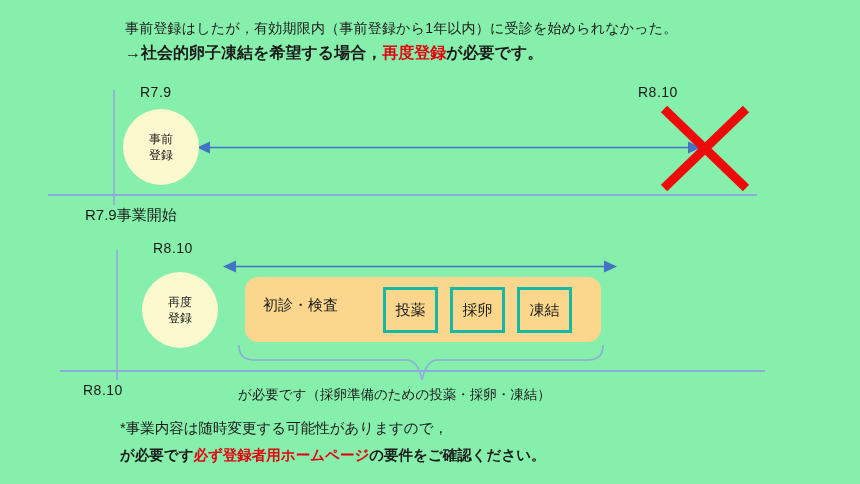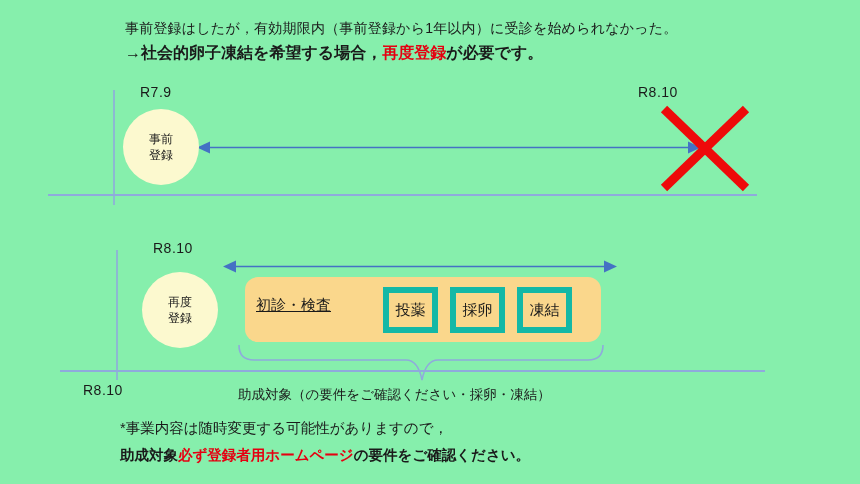--- a/index.html
+++ b/index.html
@@ -29,23 +29,23 @@
   .c-re{left:142px;top:272px;}
   .c-refund{left:623px;top:274px;}
   
   .arrow-caption1{left:282px;top:110px;font-size:13.5px;white-space:nowrap;}
   .arrow-caption2{left:348px;top:238px;font-size:13.5px;white-space:nowrap;margin-top:40px;}
   .brace-caption{left:238px;top:386px;font-size:13.5px;white-space:nowrap;}
   
   .process-box{
     left:245px;top:277px;width:356px;height:65px;background:#fad78c;border-radius:13px;
   }
-  .process-label{left:256px;top:296px;font-size:15px;white-space:nowrap;text-decoration:underline;}
+  .process-label{left:263px;top:296px;font-size:15px;white-space:nowrap;}
   .step-box{
-    width:55px;height:46px;top:287px;border:6px solid #14b8a6;background:transparent;
+    width:55px;height:46px;top:287px;border:3px solid #14b8a6;background:transparent;
     display:flex;align-items:center;justify-content:center;font-size:15px;box-sizing:border-box;
   }
   .step-0{left:383px;}
   .step-1{left:450px;}
   .step-2{left:517px;}
   
   .fline1{left:120px;top:419px;font-size:14.5px;font-weight:normal;white-space:nowrap;}
   .fline2{left:120px;top:446px;font-size:14.5px;font-weight:bold;white-space:nowrap;}
   
   #overlay{position:absolute;left:0;top:0;width:860px;height:484px;pointer-events:none;}
@@ -80,31 +80,32 @@
   <div class="abs hline1">事前登録はしたが，有効期限内（事前登録から1年以内）に受診を始められなかった。</div>
   <div class="abs hline2"><span>→社会的卵子凍結を希望する場合，</span><span class="red-underline">再度登録</span><span>が必要です。</span></div>
 
   <div class="abs date-label t1-start">R7.9</div>
   <div class="abs date-label t1-end">R8.10</div>
   <div class="abs circle c-pre">
     <span>事前</span>
     <span>登録</span>
   </div>
 
+  <div class="abs era-label">R7.9事業開始</div>
 
   <div class="abs date-label t2-start">R8.10</div>
   <div class="abs arrow-caption2">有効期限内</div>
   <div class="abs circle c-re">
     <span>再度</span>
     <span>登録</span>
   </div>
   <div class="abs process-box"></div>
   <div class="abs process-label">初診・検査</div>
   <div class="abs step-box step-0">投薬</div>
   <div class="abs step-box step-2">凍結</div>
   <div class="abs step-box step-1">採卵</div>
   <div class="abs date-label t2-axis">R8.10</div>
-  <div class="abs brace-caption">助成対象（の要件をご確認ください・採卵・凍結）</div>
+  <div class="abs brace-caption">が必要です（採卵準備のための投薬・採卵・凍結）</div>
 
   <div class="abs fline1">*事業内容は随時変更する可能性がありますので，</div>
-  <div class="abs fline2"><span>助成対象</span><span class="red-underline">必ず登録者用ホームページ</span><span>の要件をご確認ください。</span></div>
+  <div class="abs fline2"><span>が必要です</span><span class="red-underline">必ず登録者用ホームページ</span><span>の要件をご確認ください。</span></div>
 
 </div>
 
 </body></html>

